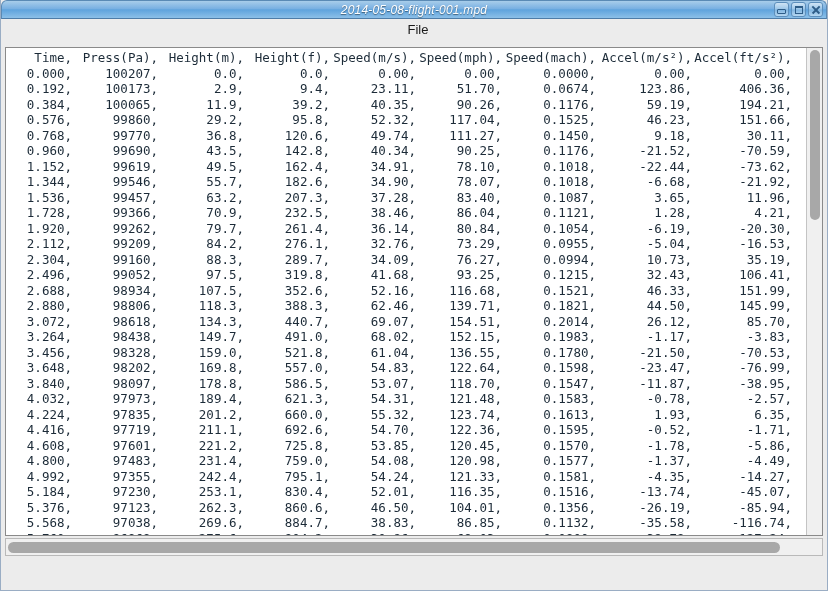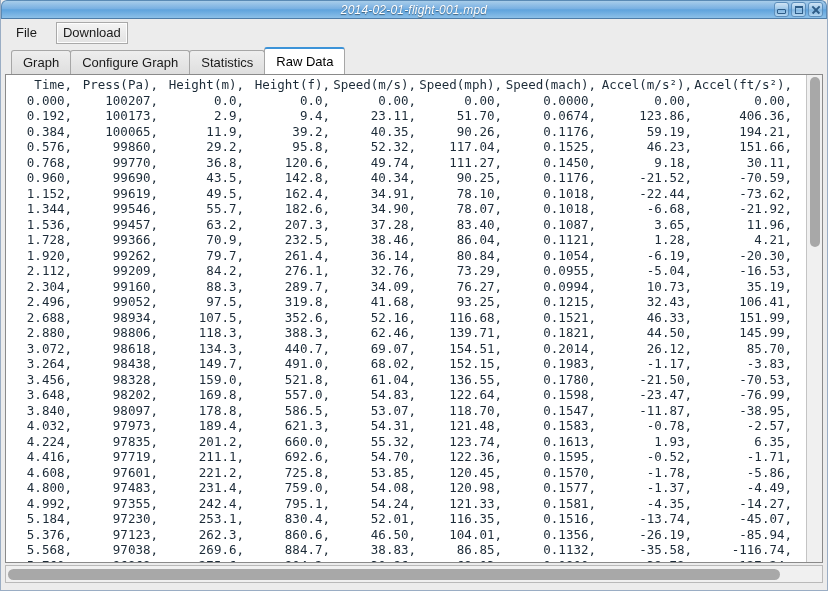--- a/index.html
+++ b/index.html
@@ -102,21 +102,22 @@
   .win-btn .glyph-close::before { transform: rotate(45deg); }
   .win-btn .glyph-close::after  { transform: rotate(-45deg); }
 
   
   #menubar {
     height: 28px;
     background: #ececec;
     display: flex;
     align-items: center;
     padding-left: 8px;
-    gap: 12px;
+    gap: 20px;
+    flex-direction: column;
   }
   .menu-item {
     font-size: 13px;
     color: #1a1a1a;
     padding: 2px 6px;
     line-height: 16px;
     border: 1px solid transparent;
     box-sizing: border-box;
   }
   .menu-item.raised {
@@ -246,45 +247,39 @@
     background: #a8a8a8;
     border-radius: 6px;
   }
 </style>
 </head>
 <body>
 
 <div id="window">
 
   <div id="titlebar">
-    <span id="title-text">2014-02-01-flight-001.mpd</span>
+    <span id="title-text">2014-05-08-flight-001.mpd</span>
     <div class="win-buttons">
       <div class="win-btn">
         <span class="glyph-min"></span>
       </div>
       <div class="win-btn">
         <span class="glyph-max"></span>
       </div>
       <div class="win-btn">
         <span class="glyph-close"></span>
       </div>
     </div>
   </div>
 
   <div id="menubar">
     <div class="menu-item">File</div>
     <div class="menu-item raised">Download</div>
   </div>
 
-  <div id="tabstrip">
-    <div class="tab">Graph</div>
-    <div class="tab">Configure Graph</div>
-    <div class="tab">Statistics</div>
-    <div class="tab active">Raw Data</div>
-  </div>
 
   <div id="data-panel">
     <div id="data-viewport">
       <div id="grid"><div class="grid-row"><span class="cell c-time hdr">Time,</span><span class="cell c-press hdr">Press(Pa),</span><span class="cell c-hm hdr">Height(m),</span><span class="cell c-hf hdr">Height(f),</span><span class="cell c-sms hdr">Speed(m/s),</span><span class="cell c-smph hdr">Speed(mph),</span><span class="cell c-smach hdr">Speed(mach),</span><span class="cell c-ams hdr">Accel(m/s²),</span><span class="cell c-afts hdr">Accel(ft/s²),</span><span class="cell c-last hdr">Accel(</span></div><div class="grid-row"><span class="cell c-time">0.000,</span><span class="cell c-press">100207,</span><span class="cell c-hm">0.0,</span><span class="cell c-hf">0.0,</span><span class="cell c-sms">0.00,</span><span class="cell c-smph">0.00,</span><span class="cell c-smach">0.0000,</span><span class="cell c-ams">0.00,</span><span class="cell c-afts">0.00,</span><span class="cell c-last">0.00</span></div><div class="grid-row"><span class="cell c-time">0.192,</span><span class="cell c-press">100173,</span><span class="cell c-hm">2.9,</span><span class="cell c-hf">9.4,</span><span class="cell c-sms">23.11,</span><span class="cell c-smph">51.70,</span><span class="cell c-smach">0.0674,</span><span class="cell c-ams">123.86,</span><span class="cell c-afts">406.36,</span><span class="cell c-last">12.63</span></div><div class="grid-row"><span class="cell c-time">0.384,</span><span class="cell c-press">100065,</span><span class="cell c-hm">11.9,</span><span class="cell c-hf">39.2,</span><span class="cell c-sms">40.35,</span><span class="cell c-smph">90.26,</span><span class="cell c-smach">0.1176,</span><span class="cell c-ams">59.19,</span><span class="cell c-afts">194.21,</span><span class="cell c-last">6.03</span></div><div class="grid-row"><span class="cell c-time">0.576,</span><span class="cell c-press">99860,</span><span class="cell c-hm">29.2,</span><span class="cell c-hf">95.8,</span><span class="cell c-sms">52.32,</span><span class="cell c-smph">117.04,</span><span class="cell c-smach">0.1525,</span><span class="cell c-ams">46.23,</span><span class="cell c-afts">151.66,</span><span class="cell c-last">4.71</span></div><div class="grid-row"><span class="cell c-time">0.768,</span><span class="cell c-press">99770,</span><span class="cell c-hm">36.8,</span><span class="cell c-hf">120.6,</span><span class="cell c-sms">49.74,</span><span class="cell c-smph">111.27,</span><span class="cell c-smach">0.1450,</span><span class="cell c-ams">9.18,</span><span class="cell c-afts">30.11,</span><span class="cell c-last">0.93</span></div><div class="grid-row"><span class="cell c-time">0.960,</span><span class="cell c-press">99690,</span><span class="cell c-hm">43.5,</span><span class="cell c-hf">142.8,</span><span class="cell c-sms">40.34,</span><span class="cell c-smph">90.25,</span><span class="cell c-smach">0.1176,</span><span class="cell c-ams">-21.52,</span><span class="cell c-afts">-70.59,</span><span class="cell c-last">-2.19</span></div><div class="grid-row"><span class="cell c-time">1.152,</span><span class="cell c-press">99619,</span><span class="cell c-hm">49.5,</span><span class="cell c-hf">162.4,</span><span class="cell c-sms">34.91,</span><span class="cell c-smph">78.10,</span><span class="cell c-smach">0.1018,</span><span class="cell c-ams">-22.44,</span><span class="cell c-afts">-73.62,</span><span class="cell c-last">-2.28</span></div><div class="grid-row"><span class="cell c-time">1.344,</span><span class="cell c-press">99546,</span><span class="cell c-hm">55.7,</span><span class="cell c-hf">182.6,</span><span class="cell c-sms">34.90,</span><span class="cell c-smph">78.07,</span><span class="cell c-smach">0.1018,</span><span class="cell c-ams">-6.68,</span><span class="cell c-afts">-21.92,</span><span class="cell c-last">-0.68</span></div><div class="grid-row"><span class="cell c-time">1.536,</span><span class="cell c-press">99457,</span><span class="cell c-hm">63.2,</span><span class="cell c-hf">207.3,</span><span class="cell c-sms">37.28,</span><span class="cell c-smph">83.40,</span><span class="cell c-smach">0.1087,</span><span class="cell c-ams">3.65,</span><span class="cell c-afts">11.96,</span><span class="cell c-last">0.37</span></div><div class="grid-row"><span class="cell c-time">1.728,</span><span class="cell c-press">99366,</span><span class="cell c-hm">70.9,</span><span class="cell c-hf">232.5,</span><span class="cell c-sms">38.46,</span><span class="cell c-smph">86.04,</span><span class="cell c-smach">0.1121,</span><span class="cell c-ams">1.28,</span><span class="cell c-afts">4.21,</span><span class="cell c-last">0.13</span></div><div class="grid-row"><span class="cell c-time">1.920,</span><span class="cell c-press">99262,</span><span class="cell c-hm">79.7,</span><span class="cell c-hf">261.4,</span><span class="cell c-sms">36.14,</span><span class="cell c-smph">80.84,</span><span class="cell c-smach">0.1054,</span><span class="cell c-ams">-6.19,</span><span class="cell c-afts">-20.30,</span><span class="cell c-last">-0.63</span></div><div class="grid-row"><span class="cell c-time">2.112,</span><span class="cell c-press">99209,</span><span class="cell c-hm">84.2,</span><span class="cell c-hf">276.1,</span><span class="cell c-sms">32.76,</span><span class="cell c-smph">73.29,</span><span class="cell c-smach">0.0955,</span><span class="cell c-ams">-5.04,</span><span class="cell c-afts">-16.53,</span><span class="cell c-last">-0.51</span></div><div class="grid-row"><span class="cell c-time">2.304,</span><span class="cell c-press">99160,</span><span class="cell c-hm">88.3,</span><span class="cell c-hf">289.7,</span><span class="cell c-sms">34.09,</span><span class="cell c-smph">76.27,</span><span class="cell c-smach">0.0994,</span><span class="cell c-ams">10.73,</span><span class="cell c-afts">35.19,</span><span class="cell c-last">1.09</span></div><div class="grid-row"><span class="cell c-time">2.496,</span><span class="cell c-press">99052,</span><span class="cell c-hm">97.5,</span><span class="cell c-hf">319.8,</span><span class="cell c-sms">41.68,</span><span class="cell c-smph">93.25,</span><span class="cell c-smach">0.1215,</span><span class="cell c-ams">32.43,</span><span class="cell c-afts">106.41,</span><span class="cell c-last">3.30</span></div><div class="grid-row"><span class="cell c-time">2.688,</span><span class="cell c-press">98934,</span><span class="cell c-hm">107.5,</span><span class="cell c-hf">352.6,</span><span class="cell c-sms">52.16,</span><span class="cell c-smph">116.68,</span><span class="cell c-smach">0.1521,</span><span class="cell c-ams">46.33,</span><span class="cell c-afts">151.99,</span><span class="cell c-last">4.72</span></div><div class="grid-row"><span class="cell c-time">2.880,</span><span class="cell c-press">98806,</span><span class="cell c-hm">118.3,</span><span class="cell c-hf">388.3,</span><span class="cell c-sms">62.46,</span><span class="cell c-smph">139.71,</span><span class="cell c-smach">0.1821,</span><span class="cell c-ams">44.50,</span><span class="cell c-afts">145.99,</span><span class="cell c-last">4.53</span></div><div class="grid-row"><span class="cell c-time">3.072,</span><span class="cell c-press">98618,</span><span class="cell c-hm">134.3,</span><span class="cell c-hf">440.7,</span><span class="cell c-sms">69.07,</span><span class="cell c-smph">154.51,</span><span class="cell c-smach">0.2014,</span><span class="cell c-ams">26.12,</span><span class="cell c-afts">85.70,</span><span class="cell c-last">2.66</span></div><div class="grid-row"><span class="cell c-time">3.264,</span><span class="cell c-press">98438,</span><span class="cell c-hm">149.7,</span><span class="cell c-hf">491.0,</span><span class="cell c-sms">68.02,</span><span class="cell c-smph">152.15,</span><span class="cell c-smach">0.1983,</span><span class="cell c-ams">-1.17,</span><span class="cell c-afts">-3.83,</span><span class="cell c-last">-0.11</span></div><div class="grid-row"><span class="cell c-time">3.456,</span><span class="cell c-press">98328,</span><span class="cell c-hm">159.0,</span><span class="cell c-hf">521.8,</span><span class="cell c-sms">61.04,</span><span class="cell c-smph">136.55,</span><span class="cell c-smach">0.1780,</span><span class="cell c-ams">-21.50,</span><span class="cell c-afts">-70.53,</span><span class="cell c-last">-2.19</span></div><div class="grid-row"><span class="cell c-time">3.648,</span><span class="cell c-press">98202,</span><span class="cell c-hm">169.8,</span><span class="cell c-hf">557.0,</span><span class="cell c-sms">54.83,</span><span class="cell c-smph">122.64,</span><span class="cell c-smach">0.1598,</span><span class="cell c-ams">-23.47,</span><span class="cell c-afts">-76.99,</span><span class="cell c-last">-2.39</span></div><div class="grid-row"><span class="cell c-time">3.840,</span><span class="cell c-press">98097,</span><span class="cell c-hm">178.8,</span><span class="cell c-hf">586.5,</span><span class="cell c-sms">53.07,</span><span class="cell c-smph">118.70,</span><span class="cell c-smach">0.1547,</span><span class="cell c-ams">-11.87,</span><span class="cell c-afts">-38.95,</span><span class="cell c-last">-1.21</span></div><div class="grid-row"><span class="cell c-time">4.032,</span><span class="cell c-press">97973,</span><span class="cell c-hm">189.4,</span><span class="cell c-hf">621.3,</span><span class="cell c-sms">54.31,</span><span class="cell c-smph">121.48,</span><span class="cell c-smach">0.1583,</span><span class="cell c-ams">-0.78,</span><span class="cell c-afts">-2.57,</span><span class="cell c-last">-0.07</span></div><div class="grid-row"><span class="cell c-time">4.224,</span><span class="cell c-press">97835,</span><span class="cell c-hm">201.2,</span><span class="cell c-hf">660.0,</span><span class="cell c-sms">55.32,</span><span class="cell c-smph">123.74,</span><span class="cell c-smach">0.1613,</span><span class="cell c-ams">1.93,</span><span class="cell c-afts">6.35,</span><span class="cell c-last">0.19</span></div><div class="grid-row"><span class="cell c-time">4.416,</span><span class="cell c-press">97719,</span><span class="cell c-hm">211.1,</span><span class="cell c-hf">692.6,</span><span class="cell c-sms">54.70,</span><span class="cell c-smph">122.36,</span><span class="cell c-smach">0.1595,</span><span class="cell c-ams">-0.52,</span><span class="cell c-afts">-1.71,</span><span class="cell c-last">-0.05</span></div><div class="grid-row"><span class="cell c-time">4.608,</span><span class="cell c-press">97601,</span><span class="cell c-hm">221.2,</span><span class="cell c-hf">725.8,</span><span class="cell c-sms">53.85,</span><span class="cell c-smph">120.45,</span><span class="cell c-smach">0.1570,</span><span class="cell c-ams">-1.78,</span><span class="cell c-afts">-5.86,</span><span class="cell c-last">-0.18</span></div><div class="grid-row"><span class="cell c-time">4.800,</span><span class="cell c-press">97483,</span><span class="cell c-hm">231.4,</span><span class="cell c-hf">759.0,</span><span class="cell c-sms">54.08,</span><span class="cell c-smph">120.98,</span><span class="cell c-smach">0.1577,</span><span class="cell c-ams">-1.37,</span><span class="cell c-afts">-4.49,</span><span class="cell c-last">-0.13</span></div><div class="grid-row"><span class="cell c-time">4.992,</span><span class="cell c-press">97355,</span><span class="cell c-hm">242.4,</span><span class="cell c-hf">795.1,</span><span class="cell c-sms">54.24,</span><span class="cell c-smph">121.33,</span><span class="cell c-smach">0.1581,</span><span class="cell c-ams">-4.35,</span><span class="cell c-afts">-14.27,</span><span class="cell c-last">-0.44</span></div><div class="grid-row"><span class="cell c-time">5.184,</span><span class="cell c-press">97230,</span><span class="cell c-hm">253.1,</span><span class="cell c-hf">830.4,</span><span class="cell c-sms">52.01,</span><span class="cell c-smph">116.35,</span><span class="cell c-smach">0.1516,</span><span class="cell c-ams">-13.74,</span><span class="cell c-afts">-45.07,</span><span class="cell c-last">-1.40</span></div><div class="grid-row"><span class="cell c-time">5.376,</span><span class="cell c-press">97123,</span><span class="cell c-hm">262.3,</span><span class="cell c-hf">860.6,</span><span class="cell c-sms">46.50,</span><span class="cell c-smph">104.01,</span><span class="cell c-smach">0.1356,</span><span class="cell c-ams">-26.19,</span><span class="cell c-afts">-85.94,</span><span class="cell c-last">-2.67</span></div><div class="grid-row"><span class="cell c-time">5.568,</span><span class="cell c-press">97038,</span><span class="cell c-hm">269.6,</span><span class="cell c-hf">884.7,</span><span class="cell c-sms">38.83,</span><span class="cell c-smph">86.85,</span><span class="cell c-smach">0.1132,</span><span class="cell c-ams">-35.58,</span><span class="cell c-afts">-116.74,</span><span class="cell c-last">-3.62</span></div><div class="grid-row"><span class="cell c-time">5.760,</span><span class="cell c-press">96969,</span><span class="cell c-hm">275.6,</span><span class="cell c-hf">904.2,</span><span class="cell c-sms">30.86,</span><span class="cell c-smph">69.03,</span><span class="cell c-smach">0.0900,</span><span class="cell c-ams">-38.78,</span><span class="cell c-afts">-127.24,</span><span class="cell c-last">-3.95</span></div></div>
     </div>
     <div id="vscroll">
       <div id="vthumb"></div>
     </div>
   </div>
 

